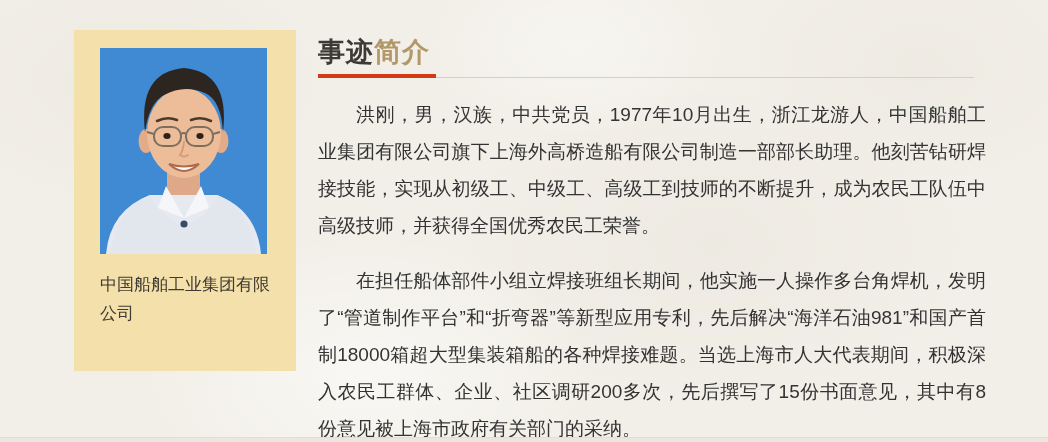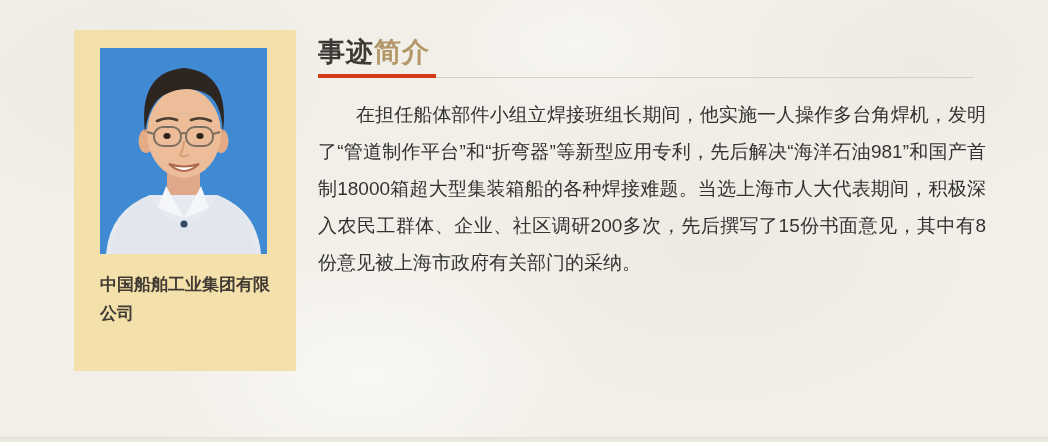--- a/index.html
+++ b/index.html
@@ -37,21 +37,21 @@
     position:absolute; left:26px; top:18px;
     width:167px; height:206px;
     background:#3f8ad2;
     overflow:hidden;
   }
   .photo svg { display:block; }
   .caption {
     position:absolute; left:26px; top:240px;
     width:174px;
     font-size:17px; line-height:29px;
-    font-weight:bold; color:#3f3a33;
+    font-weight:normal; color:#3f3a33;
   }
 
   
   .content {
     position:absolute; left:318px; top:12px;
     width:668px;
   }
   .heading {
     margin-top:24px;
     font-size:27px; line-height:32px;
@@ -131,18 +131,19 @@
     <div class="caption">
       <div>中国船舶工业集团有限公司</div>
     </div>
   </aside>
 
   <section class="content">
     <h2 class="heading"><span class="h-dark">事迹</span><span class="h-gold">简介</span></h2>
     <div class="rule">
       <span class="rule-accent"></span>
     </div>
+    <p class="para">洪刚，男，汉族，中共党员，1977年10月出生，浙江龙游人，中国船舶工业集团有限公司旗下上海外高桥造船有限公司制造一部部长助理。他刻苦钻研焊接技能，实现从初级工、中级工、高级工到技师的不断提升，成为农民工队伍中高级技师，并获得全国优秀农民工荣誉。</p>
     <p class="para">在担任船体部件小组立焊接班组长期间，他实施一人操作多台角焊机，发明了“管道制作平台”和“折弯器”等新型应用专利，先后解决“海洋石油981”和国产首制18000箱超大型集装箱船的各种焊接难题。当选上海市人大代表期间，积极深入农民工群体、企业、社区调研200多次，先后撰写了15份书面意见，其中有8份意见被上海市政府有关部门的采纳。</p>
   </section>
 
   <div class="bottom-divider"></div>
 
 </div>
 
 </body></html>

